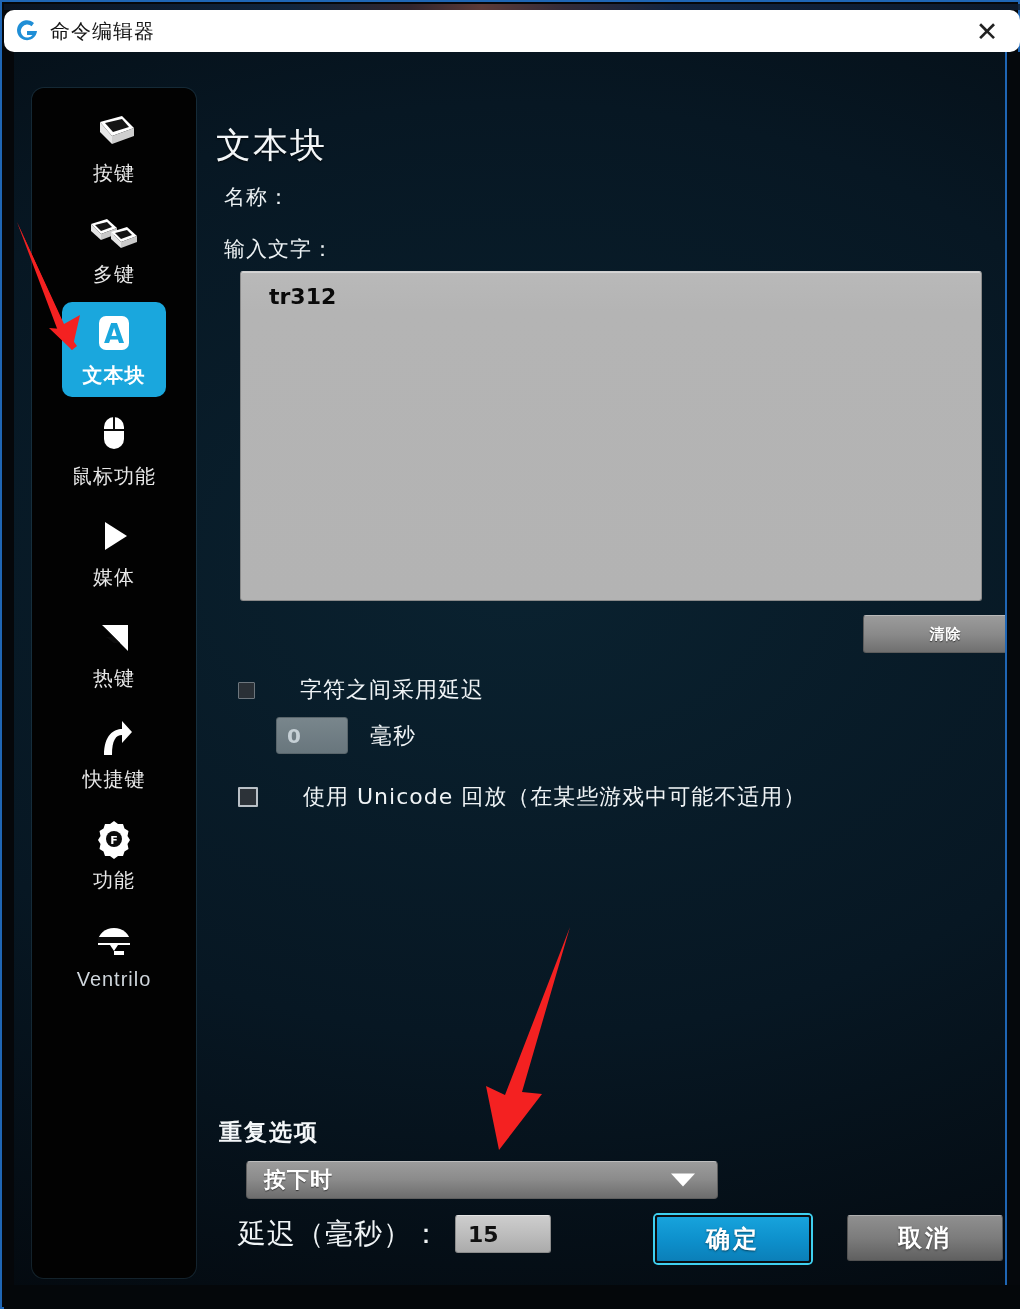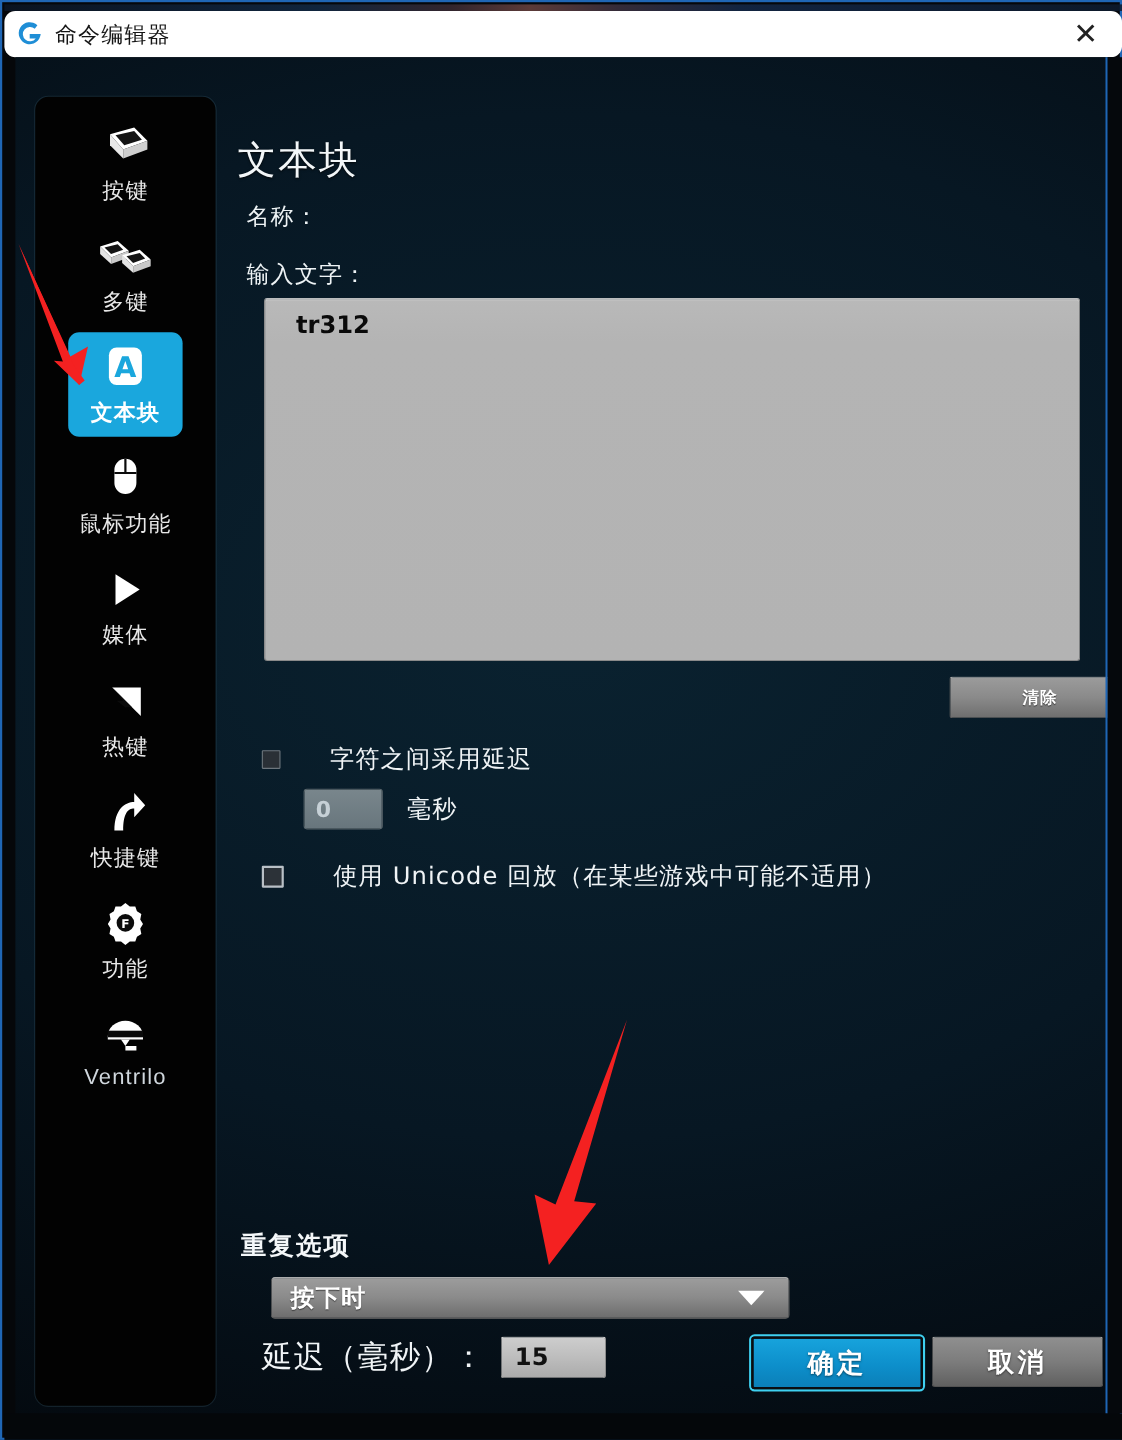--- a/index.html
+++ b/index.html
@@ -208,21 +208,21 @@
     box-sizing:border-box;width:96px;height:38px;margin-left:14px;
     background:linear-gradient(180deg,#cdcdcd 0%,#bdbdbd 50%,#ababab 100%);
     border:1px solid #8c8c8c;border-top-color:#e3e3e3;border-radius:3px;
     color:#111;font-size:22px;font-weight:bold;padding:0 12px;
     font-family:"DejaVu Sans","Liberation Sans",sans-serif;
     outline:none;
   }
 
   
   #footer{
-    position:absolute;right:14px;bottom:22px;display:flex;gap:8px;justify-content:space-between;
+    position:absolute;right:14px;bottom:22px;display:flex;gap:36px;justify-content:space-between;
   }
   #ok-button{
     width:156px;height:48px;box-sizing:border-box;
     background:linear-gradient(180deg,#17a3dc 0%,#0d8fcb 55%,#0b7fb8 100%);
     border:2px solid #0b0d10;border-radius:3px;
     box-shadow:0 0 0 2px #3fd0f0;
     color:#ffffff;font-size:24px;font-weight:bold;letter-spacing:3px;
     font-family:"DejaVu Sans","Liberation Sans",sans-serif;
     text-shadow:0 1px 2px rgba(0,0,0,.5);
     cursor:pointer;

